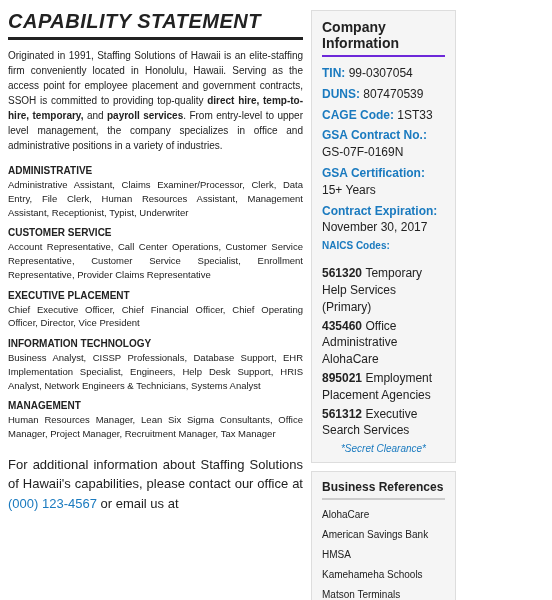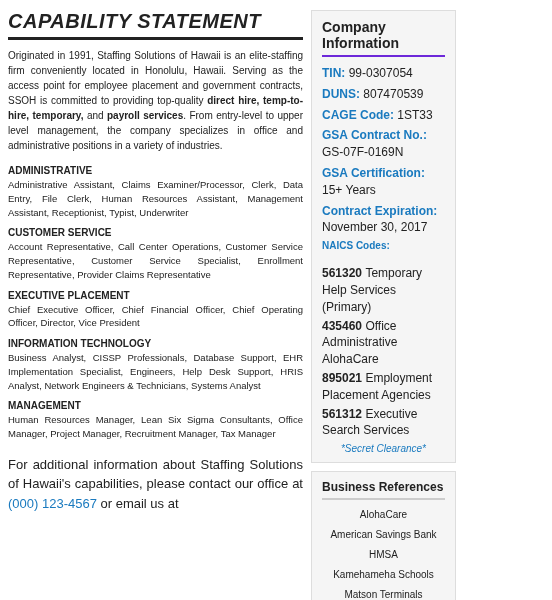--- a/index.html
+++ b/index.html
@@ -129,21 +129,20 @@
       font-size: 12px;
       font-weight: 700;
       border-bottom: 2px solid #ccc;
       padding-bottom: 4px;
       margin-bottom: 8px;
     }
     .ref-item {
       font-size: 10px;
       margin-bottom: 6px;
       line-height: 1.4;
-      text-align: center;
     }
   </style>
 </head>
 <body>
 
 <div class="page">
 
   <div class="left-col">
     <div class="cap-title">CAPABILITY STATEMENT</div>
 

